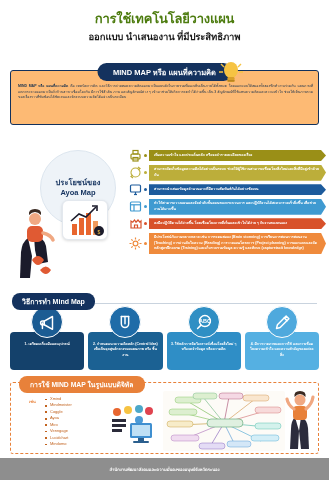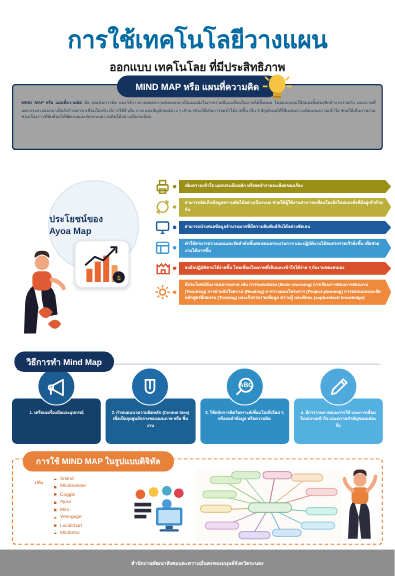--- a/index.html
+++ b/index.html
@@ -17,38 +17,38 @@
   }
 
   
   .header {
     position: absolute; left: 0; top: 0;
     width: 329px; height: 58px;
     background: #ffffff;
     text-align: center;
   }
   .title {
-    margin-top: 24px;
-    font-size: 20px; font-weight: bold;
-    color: #0369a1; letter-spacing: -0.2px;
+    margin-top: 12px;
+    font-size: 13px; font-weight: bold;
+    color: #4d7c0f; letter-spacing: -0.2px;
     line-height: 1.05;
   }
   .subtitle {
     margin-top: 3px;
     font-size: 9.5px; font-weight: bold;
     color: #1a1a1a; letter-spacing: -0.1px;
   }
 
   
   .panel1 {
     position: absolute; left: 10px; top: 70px;
     width: 309px; height: 55px;
     border: 1.4px solid #12315c;
     border-radius: 3px;
-    background: #a3a3a3;
+    background: #fdba74;
   }
   .banner {
     position: absolute; left: 50%; top: -8px;
     transform: translateX(-50%);
     background: #14325e;
     color: #ffffff;
     font-size: 7.5px; font-weight: bold;
     padding: 3px 16px;
     border-radius: 9px;
     white-space: nowrap;
@@ -67,21 +67,21 @@
   .para b { font-weight: bold; }
 
   
   .benefit-title-circle {
     position: absolute; left: 40px; top: 150px;
     width: 76px; height: 76px;
     border-radius: 50%;
     background: #eef3f8;
     border: 1px solid #dde6ef;
     display: flex; flex-direction: column;
-    align-items: flex-start; justify-content: center;
+    align-items: center; justify-content: center;
   }
   .btc-l1, .btc-l2 {
     font-size: 7.5px; font-weight: bold; color: #14325e;
     line-height: 1.35;
   }
   .chart-badge {
     position: absolute; left: 62px; top: 200px;
     width: 46px; height: 40px;
     background: #ffffff;
     border: 1px solid #e3e8ee;
@@ -220,21 +220,21 @@
     font-size: 4.2px; color: #ffffff; font-weight: bold;
   }
 </style>
 </head>
 <body>
 
 <div id="page">
 
   <div class="header">
     <div class="title">การใช้เทคโนโลยีวางแผน</div>
-    <div class="subtitle">ออกแบบ เทคโนโลย ที่มีประสิทธิภาพ</div>
+    <div class="subtitle">ออกแบบ นำเสนองาน ที่มีประสิทธิภาพ</div>
   </div>
 
   <div class="panel1">
     <div class="banner">MIND MAP หรือ แผนที่ความคิด</div>
     <svg class="bulb" viewBox="0 0 26 28">
       <ellipse cx="13" cy="11" rx="7" ry="8" fill="#f6c343"></ellipse>
       <rect x="9.5" y="18" width="7" height="5" rx="1.2" fill="#d9a02b"></rect>
       <rect x="9.5" y="21" width="7" height="1.5" fill="#b98420"></rect>
       <path d="M3 5 L6 8 M23 5 L20 8 M1 13 L5 13 M25 13 L21 13" stroke="#f6c343" stroke-width="1.4" fill="none"></path>
     </svg>

